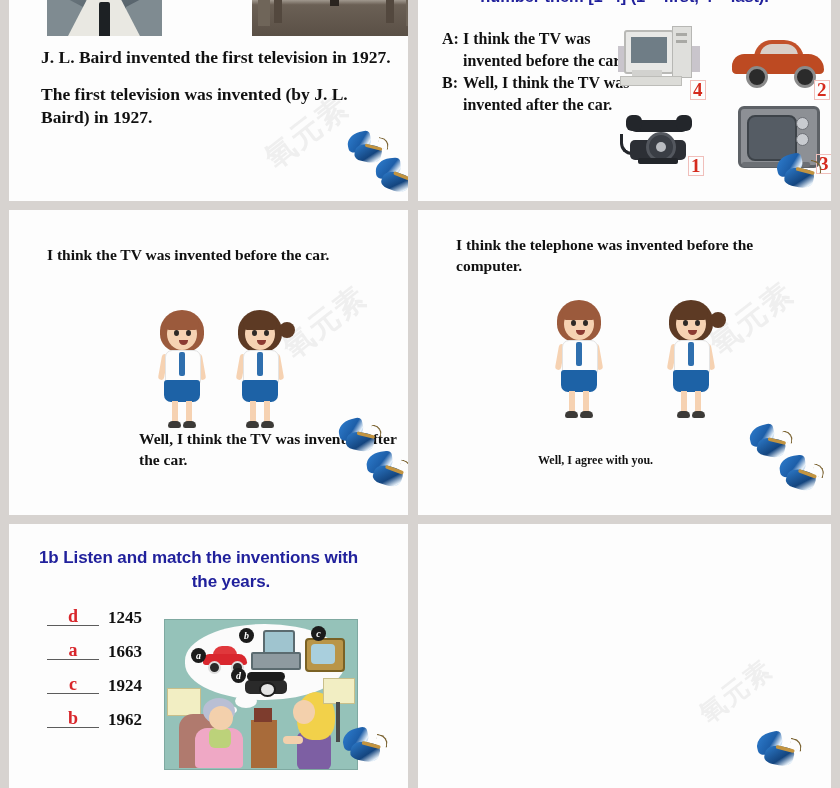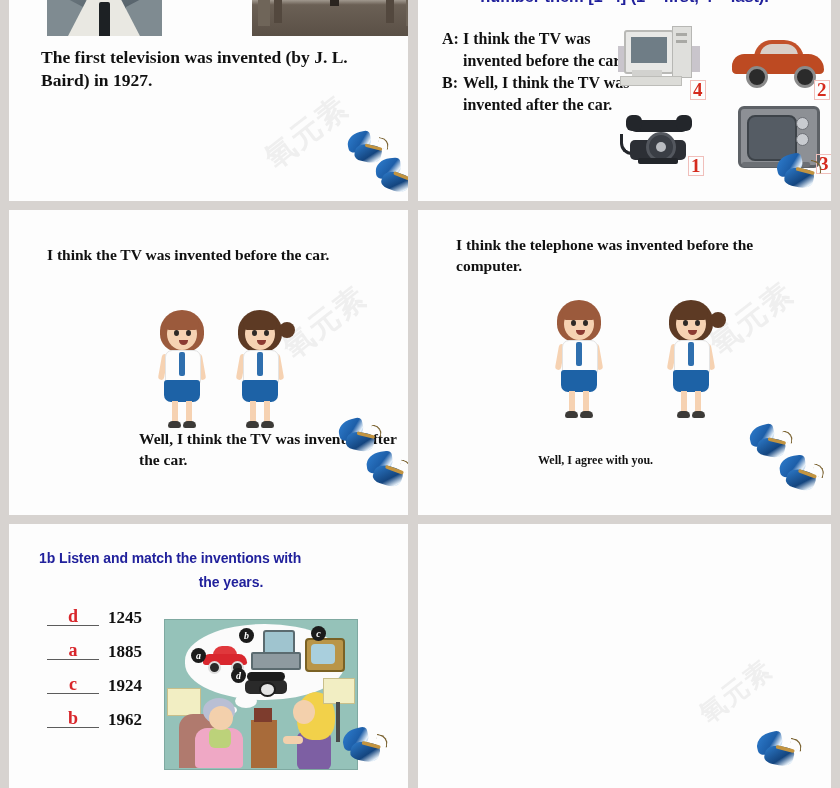--- a/index.html
+++ b/index.html
@@ -191,21 +191,21 @@
   .g-leg.r{left:35px;}
   .g-shoe{position:absolute;width:13px;height:7px;background:#3c3a37;border-radius:6px 6px 3px 3px;top:113px;}
   .g-shoe.l{left:17px;}
   .g-shoe.r{left:32px;}
   .g-arm{position:absolute;width:6px;height:26px;background:#f6d2b2;border-radius:4px;top:46px;}
   .g-arm.l{left:9px;transform:rotate(10deg);}
   .g-arm.r{left:47px;transform:rotate(-10deg);}
   .g-pony{position:absolute;right:-4px;top:14px;width:16px;height:16px;border-radius:50%;}
 
   
-  .bl-head{position:absolute;left:30px;top:22px;width:360px;font-size:14px;line-height:24px;}
+  .bl-head{position:absolute;left:30px;top:22px;width:360px;font-size:17px;line-height:24px;}
   .bl-head .ind{display:block;padding-left:24px;text-align:center;}
   .match{position:absolute;left:38px;top:84px;}
   .match .row{display:flex;align-items:flex-end;margin-bottom:16px;}
   .blank{
     width:52px;border-bottom:1.5px solid #5c5c5c;text-align:center;
     color:#d8262b;font-weight:bold;font-size:18px;line-height:17px;
     font-family:"Liberation Serif",serif;
   }
   .yr{margin-left:9px;font-size:17px;font-weight:bold;font-family:"Liberation Serif",serif;color:#111;line-height:17px;}
 
@@ -297,20 +297,21 @@
         <div class="post"></div>
         <div class="post2"></div>
 
         <div class="leg1"></div>
         <div class="leg2"></div>
         <div class="obj"></div>
       </div>
     </div>
 
     <div class="tl-text serif-bold">
+      <p>J. L. Baird invented the first television in 1927.</p>
       <p>The first television was invented (by J. L. Baird) in 1927.</p>
     </div>
 
     <div class="bfly" style="left:338px;top:134px;transform:scale(1.1);">
       <div class="w wt"></div>
       <div class="w wb"></div>
       <div class="w bd"></div>
       <div class="an"></div>
     </div>
     <div class="bfly" style="left:366px;top:162px;transform:scale(1.15) rotate(8deg);">
@@ -514,21 +515,21 @@
       <span class="ind">the years.</span>
     </div>
 
     <div class="match">
       <div class="row">
         <span class="blank">d</span>
         <span class="yr">1245</span>
       </div>
       <div class="row">
         <span class="blank">a</span>
-        <span class="yr">1885</span>
+        <span class="yr">1663</span>
       </div>
       <div class="row">
         <span class="blank">c</span>
         <span class="yr">1924</span>
       </div>
       <div class="row">
         <span class="blank">b</span>
         <span class="yr">1962</span>
       </div>
     </div>

